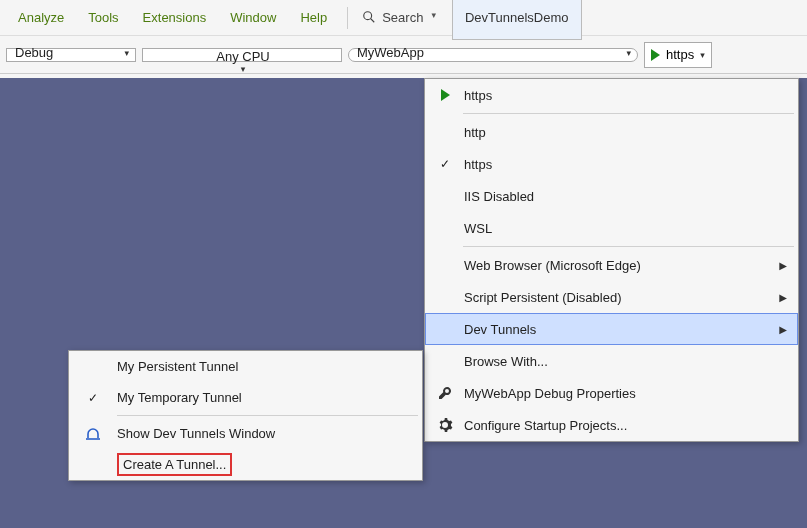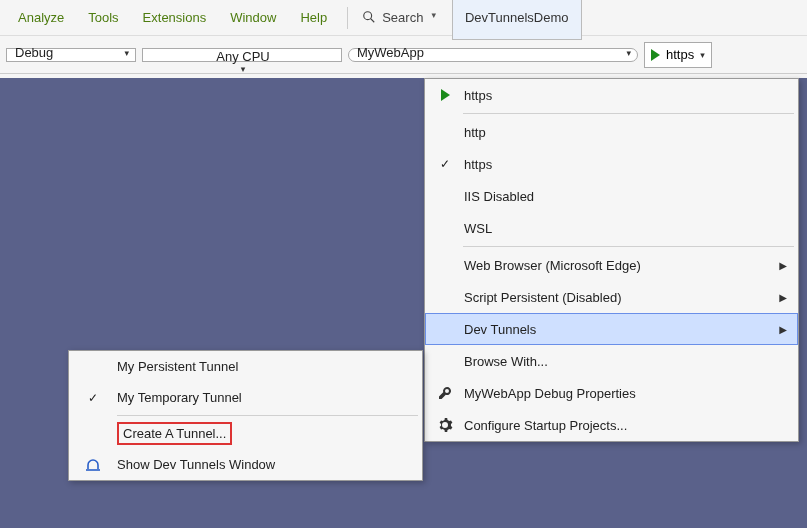--- a/index.html
+++ b/index.html
@@ -161,27 +161,27 @@
     <div class="d2-label">My Persistent Tunnel</div>
   </div>
   <div class="d2-row">
     <div class="d2-gutter">
         <span class="check">✓</span>
       </div>
     <div class="d2-label">My Temporary Tunnel</div>
   </div>
   <div class="dd-sep" style="margin-left:48px"></div>
   <div class="d2-row">
-    <div class="d2-gutter"></div>
-    <div class="d2-label">
-      <span class="highlight-box">Create A Tunnel...</span>
-    </div>
-  </div>
-  <div class="d2-row">
     <div class="d2-gutter">
       <svg width="16" height="16" viewBox="0 0 16 16">
         <path d="M3 12V8a5 5 0 0 1 10 0v4" stroke="#2a5fc9" stroke-width="1.6" fill="none"></path>
         <line x1="1" y1="13" x2="15" y2="13" stroke="#2a5fc9" stroke-width="1.6"></line>
       </svg>
     </div>
     <div class="d2-label">Show Dev Tunnels Window</div>
   </div>
+  <div class="d2-row">
+    <div class="d2-gutter"></div>
+    <div class="d2-label">
+      <span class="highlight-box">Create A Tunnel...</span>
+    </div>
+  </div>
 </div>
 
 </body></html>

